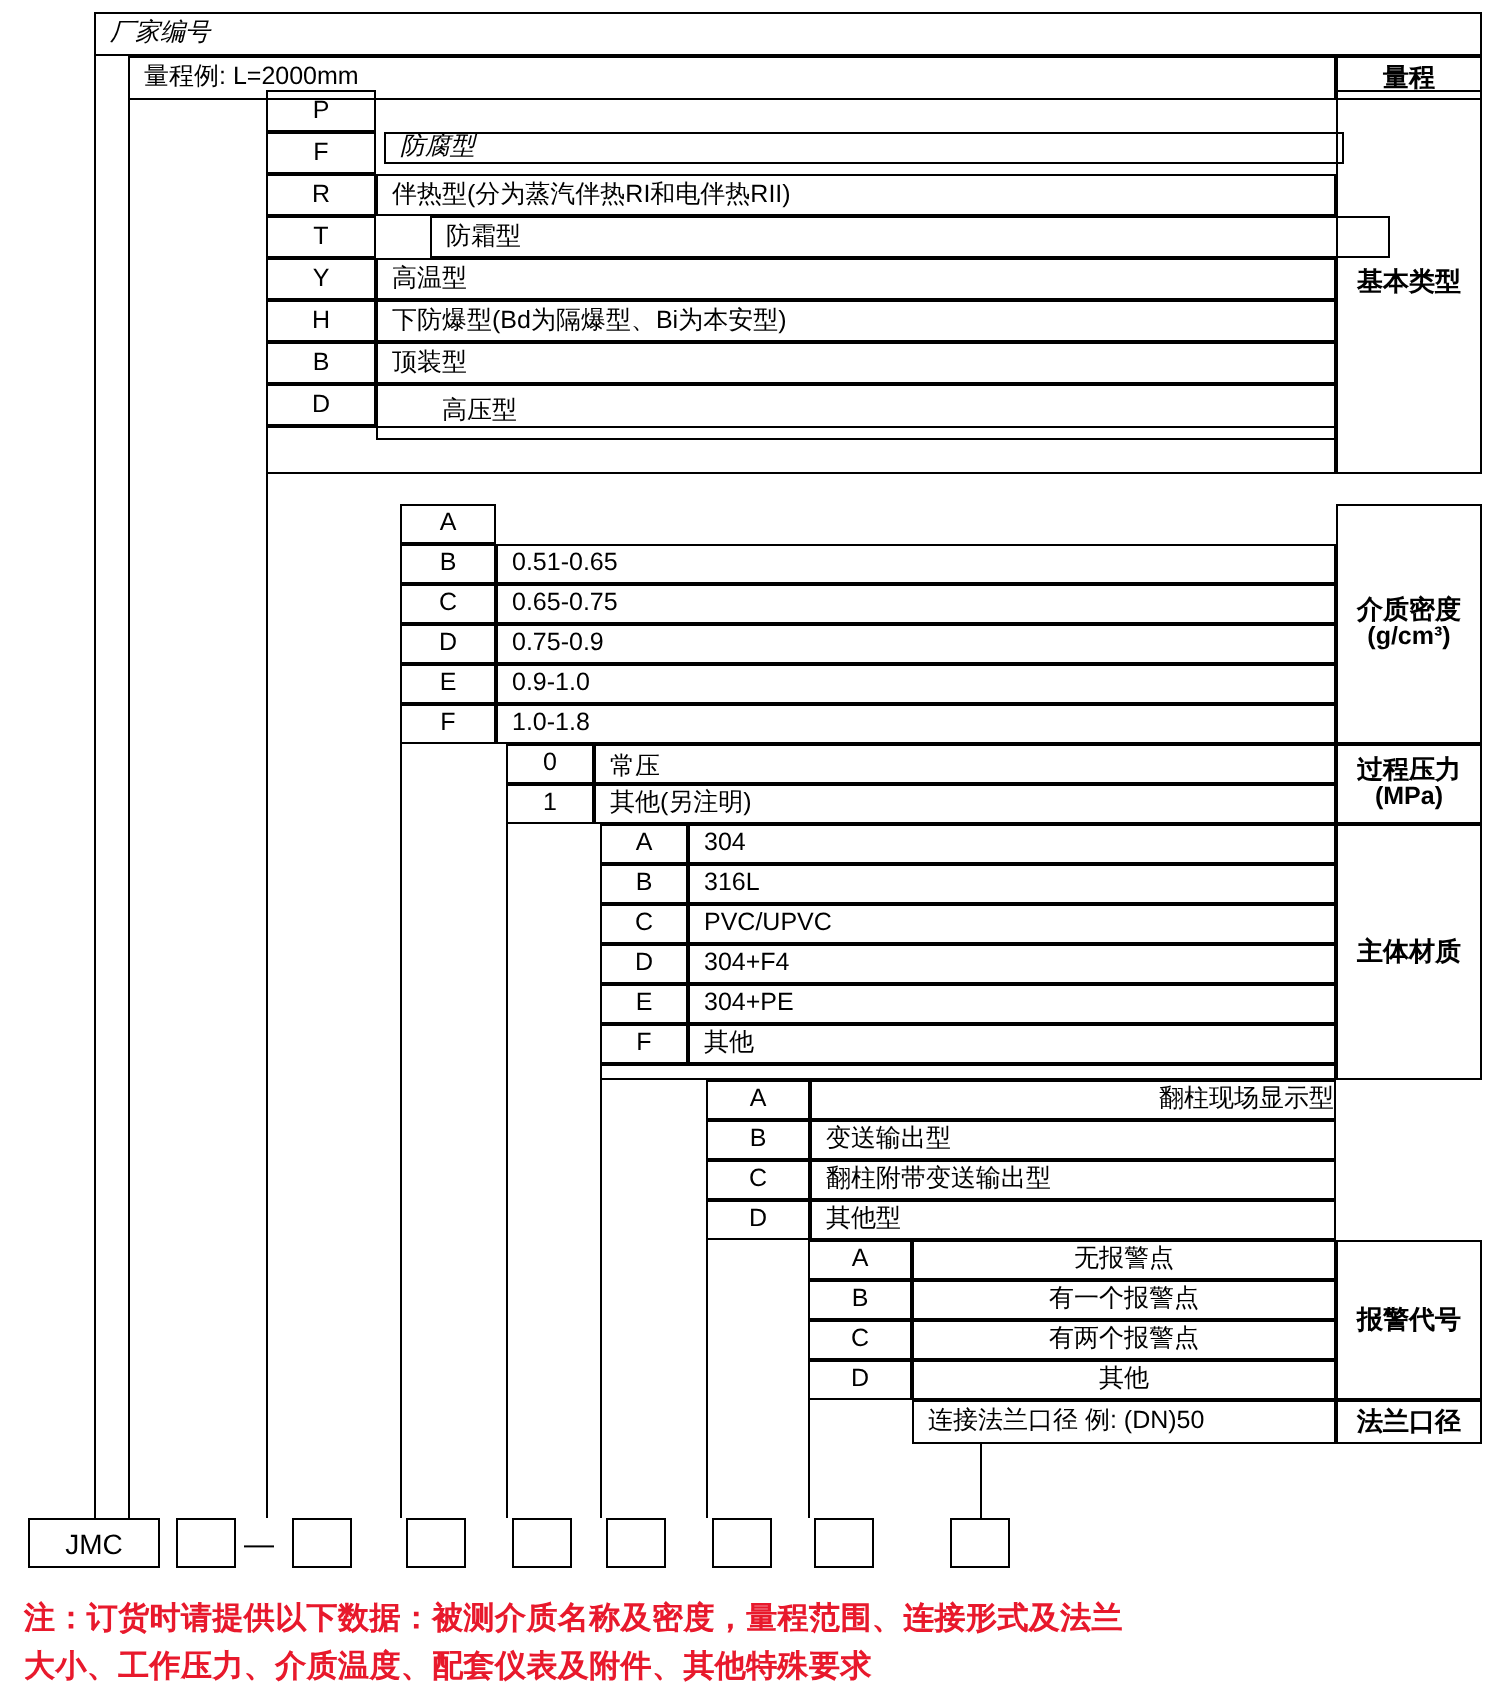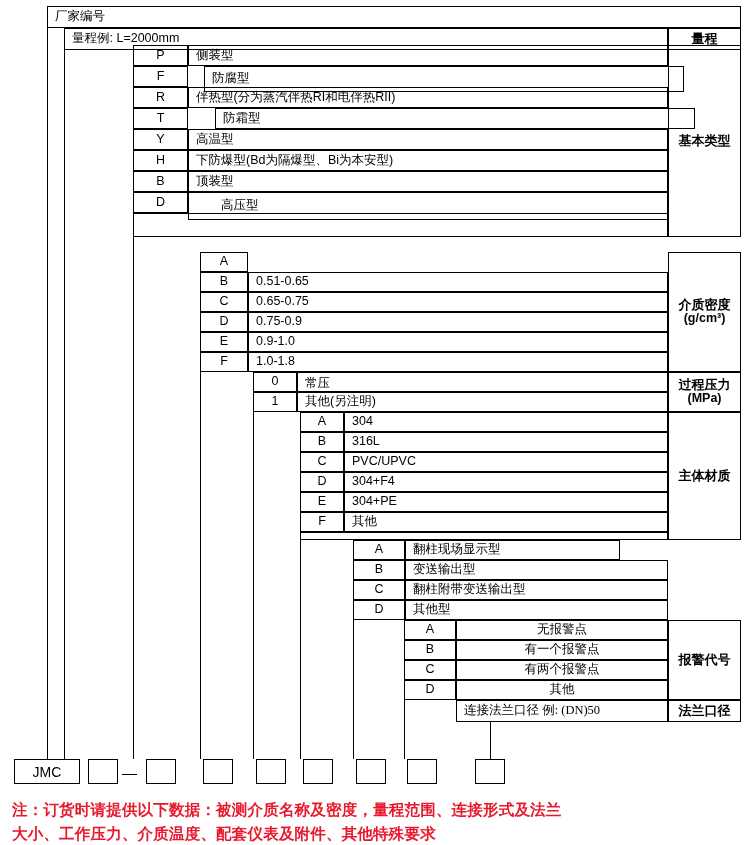--- a/index.html
+++ b/index.html
@@ -77,42 +77,39 @@
     line-height: 1.55;
     letter-spacing: 0.2px;
     width: 730px;
   }
 </style>
 </head>
 <body>
 
 <div id="page">
 
-  <div class="cell desc" style="left:47px; top:6px; width:694px; height:22px;">
+  <div class="cell desc" style="left:47px; top:6px; width:694px; height:22px;font-style:italic;">
     <span>厂家编号</span>
   </div>
 
   <div class="cell desc" style="left:64px; top:28px; width:604px; height:22px;">
     <span>量程例: L=2000mm</span>
   </div>
   <div class="cell title" style="left:668px; top:28px; width:73px; height:22px;">
     <span>量程</span>
   </div>
 
   <div class="cell code" style="left:133px; top:45px; width:55px; height:21px;">
       <span>P</span>
     </div>
-  <div class="cell desc" style="left:188px; top:45px; width:480px; height:21px;">
-      <span>侧装型</span>
-    </div>
 
   <div class="cell code" style="left:133px; top:66px; width:55px; height:21px;">
       <span>F</span>
     </div>
-  <div class="cell desc" style="left:204px; top:66px; width:480px; height:26px;">
+  <div class="cell desc" style="left:192px; top:66px; width:480px; height:16px;font-style:italic;">
       <span>防腐型</span>
     </div>
 
   <div class="cell code" style="left:133px; top:87px; width:55px; height:21px;">
       <span>R</span>
     </div>
   <div class="cell desc" style="left:188px; top:87px; width:480px; height:21px;">
       <span>伴热型(分为蒸汽伴热RI和电伴热RII)</span>
     </div>
 
@@ -264,21 +261,21 @@
 
   <div class="cell" style="left:300px; top:532px; width:368px; height:8px;"></div>
 
   <div class="cell title" style="left:668px; top:412px; width:73px; height:128px;">
     <span>主体材质</span>
   </div>
 
   <div class="cell code" style="left:353px; top:540px; width:52px; height:20px;">
       <span>A</span>
     </div>
-  <div class="cell desc" style="left:405px; top:540px; width:215px; height:20px;">
+  <div class="cell desc" style="left:405px; top:540px; width:263px; height:20px;justify-content:flex-end;">
       <span>翻柱现场显示型</span>
     </div>
 
   <div class="cell code" style="left:353px; top:560px; width:52px; height:20px;">
       <span>B</span>
     </div>
   <div class="cell desc" style="left:405px; top:560px; width:263px; height:20px;">
       <span>变送输出型</span>
     </div>
 
@@ -322,21 +319,21 @@
       <span>D</span>
     </div>
   <div class="cell code" style="left:456px; top:680px; width:212px; height:20px;">
       <span>其他</span>
     </div>
 
   <div class="cell title" style="left:668px; top:620px; width:73px; height:80px;">
     <span>报警代号</span>
   </div>
 
-  <div class="cell desc" style="left:456px; top:700px; width:212px; height:22px;font-family:Liberation Serif, serif;">
+  <div class="cell desc" style="left:456px; top:700px; width:212px; height:22px;">
     <span>连接法兰口径 例: (DN)50</span>
   </div>
   <div class="cell title" style="left:668px; top:700px; width:73px; height:22px;">
     <span>法兰口径</span>
   </div>
 
   <div class="vline" style="left:47px; top:28px; height:731px;"></div>
   <div class="vline" style="left:64px; top:50px; height:709px;"></div>
   <div class="vline" style="left:133px; top:237px; height:522px;"></div>
   <div class="vline" style="left:200px; top:252px; height:507px;"></div>

